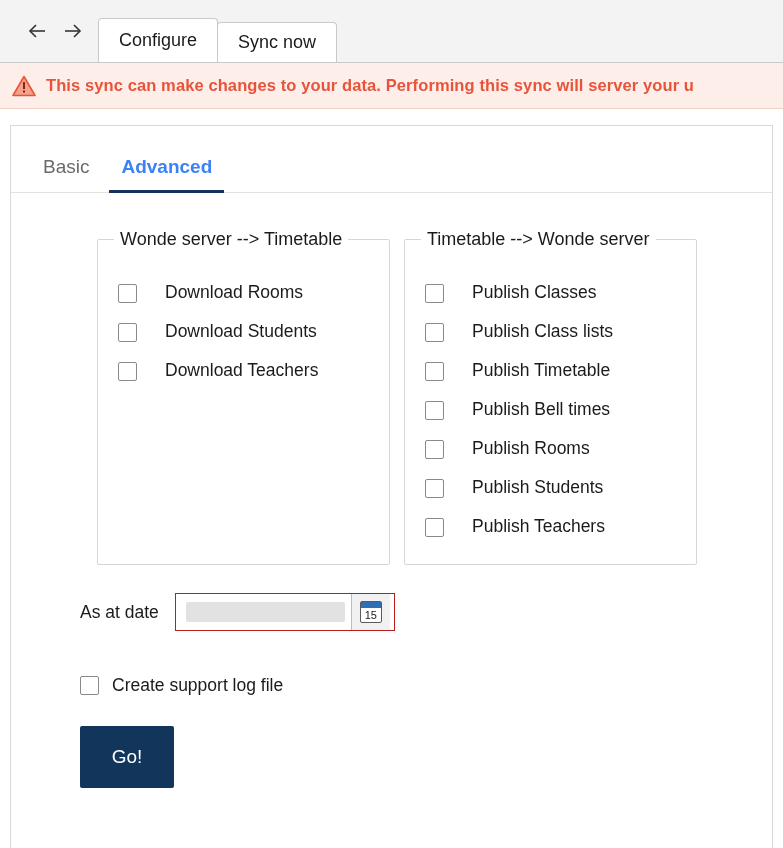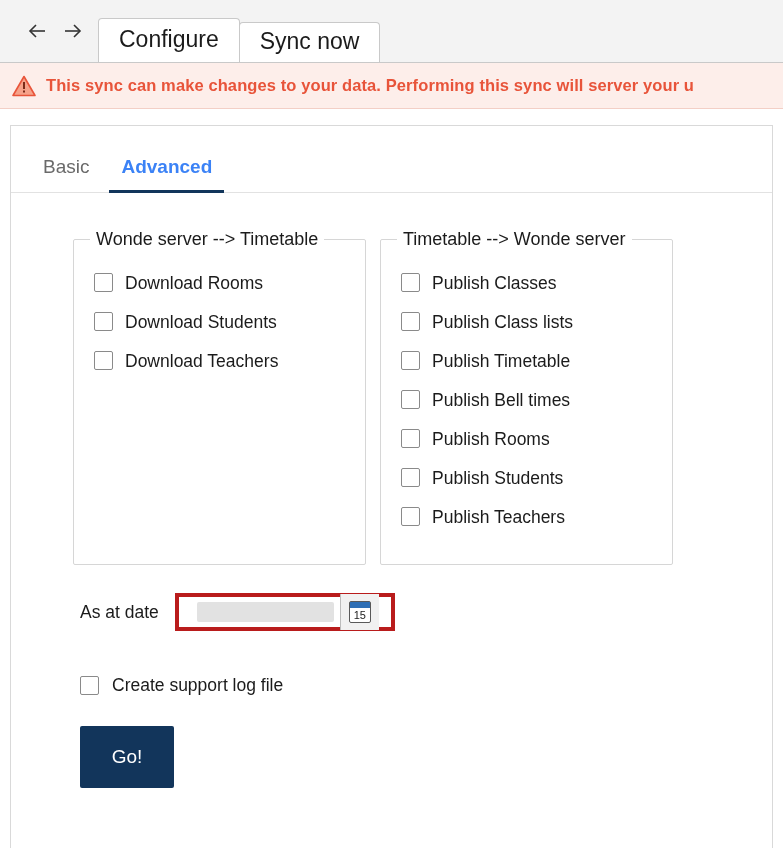--- a/index.html
+++ b/index.html
@@ -46,21 +46,21 @@
     gap: 0;
     height: 100%;
   }
   .tab-top {
     position: relative;
     background: #ffffff;
     border: 1px solid #c9c9c9;
     border-bottom: none;
     border-radius: 4px 4px 0 0;
     padding: 10px 20px 12px 20px;
-    font-size: 23px;
+    font-size: 18px;
     color: #1b1b1b;
     margin-right: -1px;
     height: 40px;
     box-sizing: border-box;
     display: flex;
     align-items: center;
     line-height: 1;
   }
   .tab-top.active {
     z-index: 2;
@@ -133,31 +133,31 @@
     gap: 14px;
     padding-left: 62px;
   }
   fieldset.group {
     border: 1px solid #d6d6d6;
     border-radius: 2px;
     margin: 0;
     padding: 14px 16px 18px 16px;
     box-sizing: border-box;
   }
-  fieldset.group.left { width: 293px; }
+  fieldset.group.left { width: 293px; margin-left: 24px; }
   fieldset.group.right { width: 293px; }
   fieldset.group legend {
     font-size: 18px;
     padding: 0 6px;
     color: #1b1b1b;
   }
   .check-row {
     display: flex;
-    align-items: flex-start;
-    gap: 12px;
+    align-items: flex-end;
+    gap: 28px;
     margin: 9px 0 9px 4px;
     height: 30px;
   }
   .checkbox {
     width: 17px;
     height: 17px;
     border: 1px solid #8a8a8a;
     background: #fff;
     border-radius: 2px;
     flex: 0 0 auto;
@@ -174,27 +174,27 @@
     padding-left: 69px;
     margin-top: 28px;
   }
   .date-label {
     font-size: 17.5px;
     margin-right: 16px;
   }
   .date-input {
     width: 220px;
     height: 38px;
-    border: 4px solid #b91c1c;
+    border: 1px solid #b91c1c;
     background: #fff;
     display: flex;
     align-items: center;
     justify-content: space-between;
     box-sizing: border-box;
-    padding: 12px;
+    padding: 4px;
   }
   .date-value {
     flex: 1 1 auto;
     height: 20px;
     margin: 0 6px;
     background: #e2e2e2;
     border-radius: 2px;
     color: transparent;
     font-size: 16px;
     overflow: hidden;

